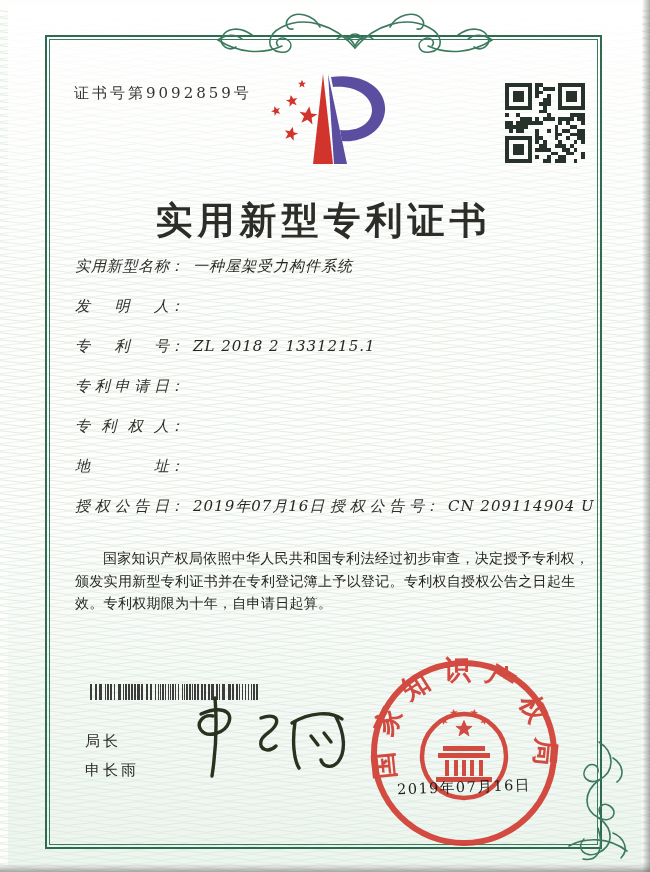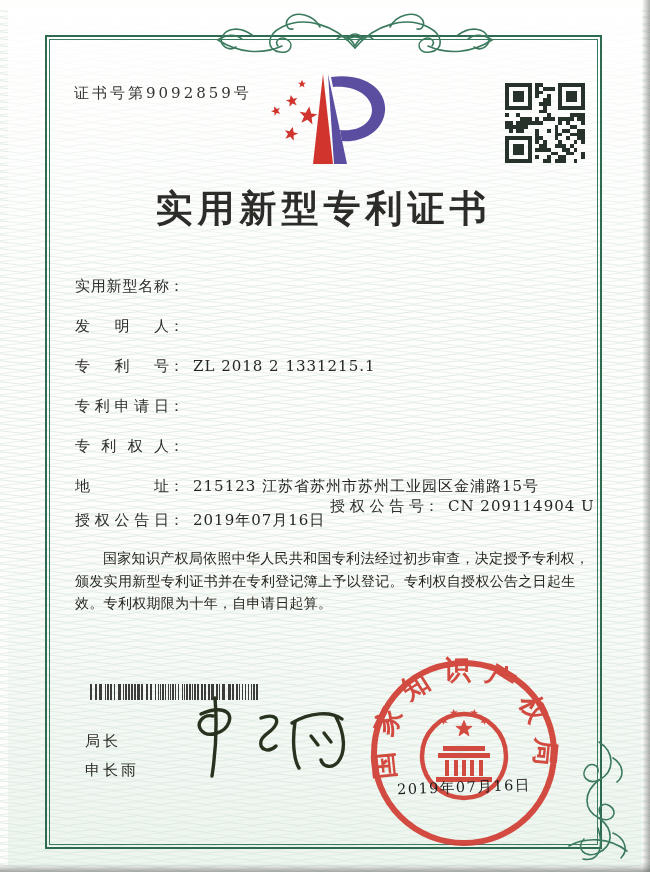--- a/index.html
+++ b/index.html
@@ -17,24 +17,24 @@
   .flourish-top{position:absolute;left:212px;top:6px;z-index:5;}
   .flourish-corner{position:absolute;left:553px;top:738px;z-index:5;}
   .edge-r{position:absolute;right:0;top:0;width:8px;height:100%;z-index:9;
         background:linear-gradient(90deg,rgba(90,95,90,0),rgba(90,95,90,.5));}
   .edge-b{position:absolute;left:0;bottom:0;width:100%;height:8px;z-index:9;
         background:linear-gradient(rgba(90,95,90,0),rgba(90,95,90,.55));}
   .content{position:absolute;inset:0;z-index:6;}
   .cert-no{position:absolute;left:74px;top:84px;font-size:15px;letter-spacing:3px;color:#33332f;}
   .logo{position:absolute;left:263px;top:70px;}
   .qr{position:absolute;left:505px;top:83px;}
-  .title{position:absolute;left:45px;right:48px;top:180px;margin:4px;text-align:center;
+  .title{position:absolute;left:45px;right:48px;top:180px;margin:16px;text-align:center;
         font-size:37px;font-weight:700;letter-spacing:5px;color:#2c2c28;}
   .fields{position:absolute;left:75px;top:256px;width:523px;font-size:15px;}
-  .frow{display:flex;height:40px;align-items:flex-end;line-height:20px;}
+  .frow{display:flex;height:40px;align-items:flex-start;line-height:20px;font-style:italic;}
   .frow.last{position:relative;height:34px;}
   .flabel{display:inline-block;width:94px;text-align:justify;text-align-last:justify;
         color:#2e2e2a;flex:none;}
   .fcolon{flex:none;color:#2e2e2a;}
   .fvalue{margin-left:9px;letter-spacing:1px;color:#262622;}
   .pair2{position:absolute;left:255px;top:0;display:flex;line-height:20px;}
   .bodytext{position:absolute;left:75px;right:58px;top:519px;font-size:14px;line-height:22.5px;
         color:#26261f;letter-spacing:.3px;margin-top:28px;}
   .bodytext p{margin:0;text-indent:2em;}
   .barcode{position:absolute;left:90px;top:684px;width:170px;height:16px;display:flex;align-items:stretch;}
@@ -483,20 +483,21 @@
         <rect x="6" y="15" width="1" height="5" fill="#26322a"></rect>
         <rect x="2" y="16" width="3" height="3" fill="#26322a"></rect>
       </svg>
 
     <h1 class="title">实用新型专利证书</h1>
 
     <div class="fields">
       <div class="frow">
         <span class="flabel">实用新型名称</span>
           <span class="fcolon">：</span>
+          <span class="fvalue">一种屋架受力构件系统</span>
       </div>
       <div class="frow">
         <span class="flabel">发明人</span>
           <span class="fcolon">：</span>
       </div>
       <div class="frow">
         <span class="flabel">专利号</span>
           <span class="fcolon">：</span>
           <span class="fvalue">ZL 2018 2 1331215.1</span>
       </div>
@@ -504,21 +505,20 @@
         <span class="flabel">专利申请日</span>
           <span class="fcolon">：</span>
       </div>
       <div class="frow">
         <span class="flabel">专利权人</span>
           <span class="fcolon">：</span>
       </div>
       <div class="frow">
         <span class="flabel">地址</span>
           <span class="fcolon">：</span>
-          <span class="fvalue">215123 江苏省苏州市苏州工业园区金浦路15号</span>
       </div>
       <div class="frow last">
         <span class="flabel">授权公告日</span>
           <span class="fcolon">：</span>
           <span class="fvalue">2019年07月16日</span>
         <span class="pair2">
           <span class="flabel">授权公告号</span>
             <span class="fcolon">：</span>
             <span class="fvalue">CN 209114904 U</span>
         </span>

